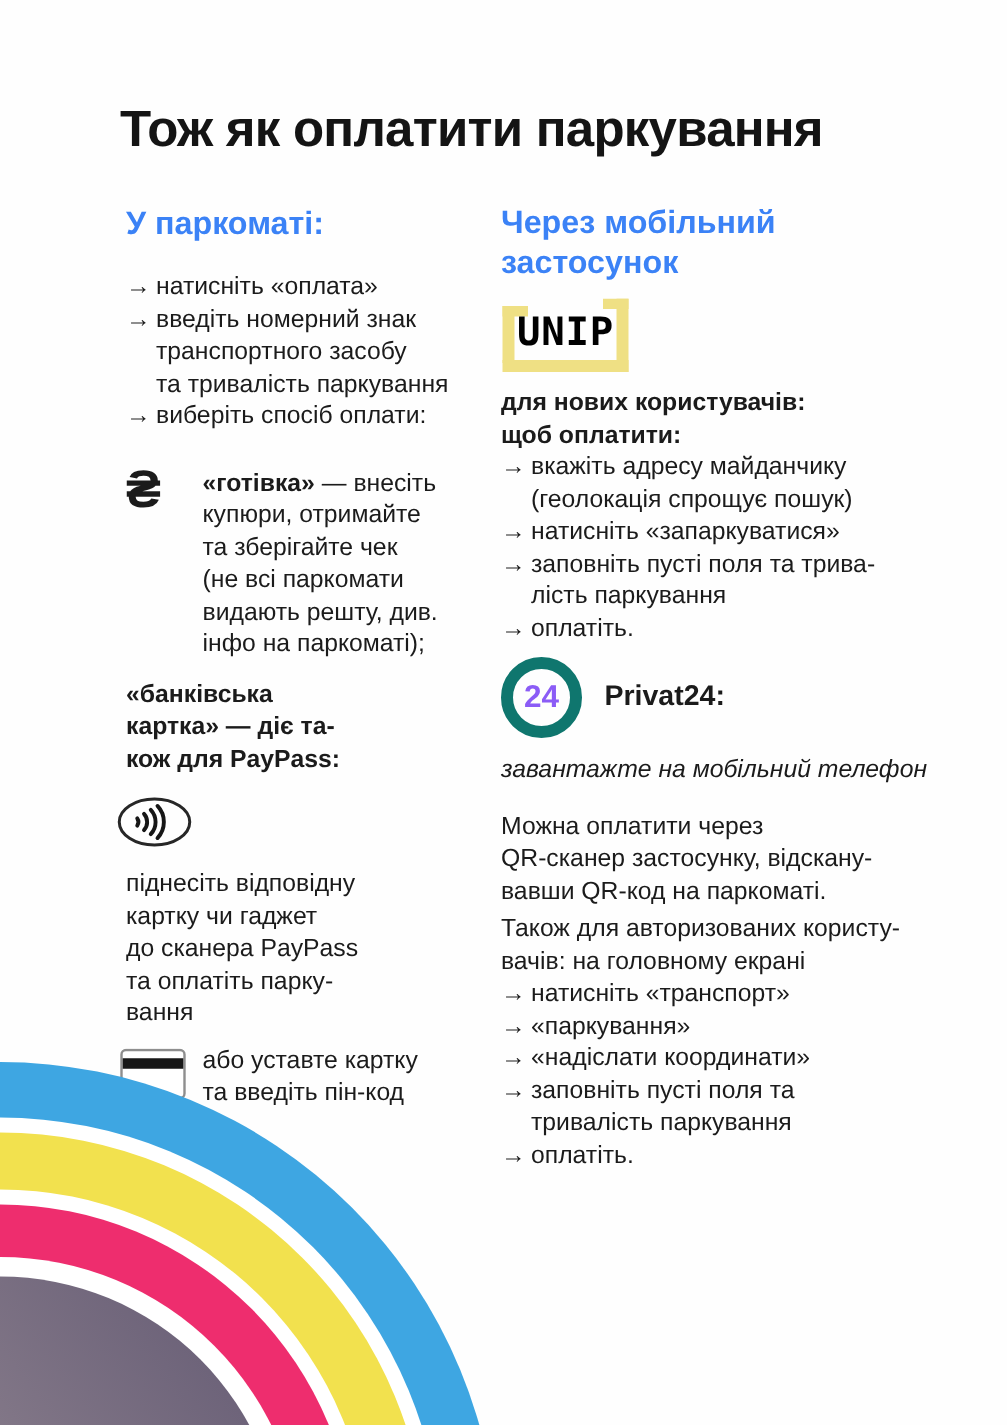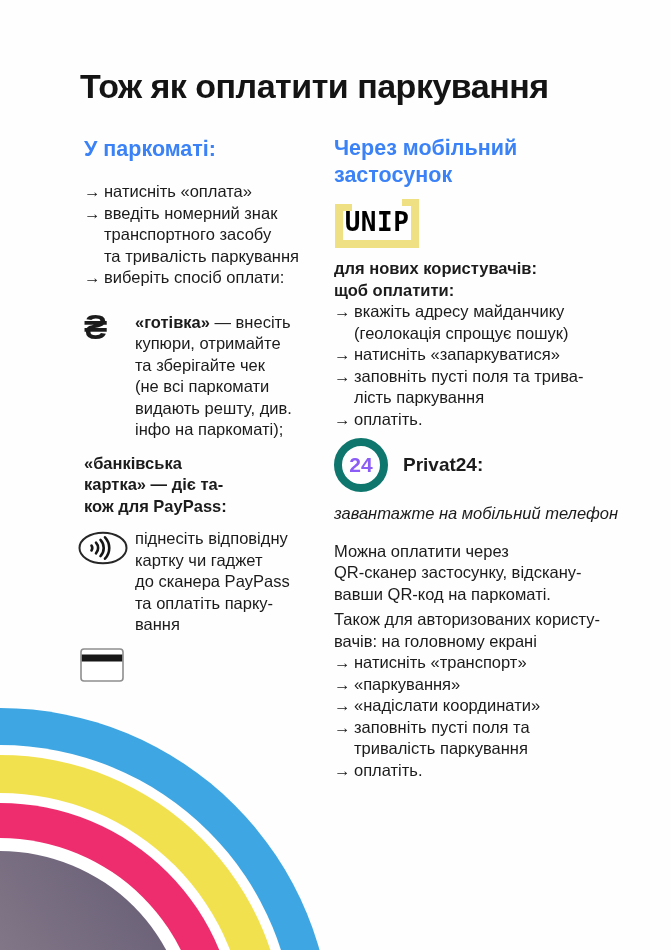--- a/index.html
+++ b/index.html
@@ -28,21 +28,21 @@
   .steps{margin-top:18px;}
   .step{display:flex;}
   .arrow{flex:0 0 20px;}
   .step-text{flex:1;}
 
   .row{display:flex;}
   .icon-cell{flex:0 0 51px;}
   .row-cash{margin-top:23px;}
   .uah{font-size:35px;font-weight:700;line-height:30px;display:inline-block;}
   .bank-note{margin-top:12px;font-weight:700;}
-  .row-paypass{margin-top:11px;}
+  .row-paypass{margin-top:11px;flex-direction:column;}
   .row-paypass svg{margin-left:-6px;margin-top:3px;}
   .row-card{margin-top:10px;}
   .row-card svg{margin-left:-4px;margin-top:2px;}
 
   
   .unip{position:relative;width:86px;height:50px;margin-top:10px;}
   .unip svg{position:absolute;left:0;top:0;}
   .unip-label{
     position:absolute;left:0;right:0;top:13px;text-align:center;
     font-family:"DejaVu Sans Mono",monospace;font-weight:700;font-size:26px;
@@ -123,20 +123,22 @@
 вання</p>
     </div>
 
     <div class="row row-card">
       <div class="icon-cell">
         <svg width="44" height="34" viewBox="0 0 44 34">
           <rect x="1" y="1" width="42" height="32" rx="3" fill="#ffffff" stroke="#8e8e8e" stroke-width="1.6"></rect>
           <rect x="1.8" y="6.5" width="40.4" height="7" fill="#171717"></rect>
         </svg>
       </div>
+      <p class="pre">або уставте картку
+та введіть пін-код</p>
     </div>
   </section>
 
   <section class="col col-right">
     <h2 class="h2 pre">Через мобільний
 застосунок</h2>
 
     <div class="unip">
       <svg width="86" height="50" viewBox="0 0 86 50">
         <rect x="1" y="5" width="17" height="7" fill="#efe084"></rect>

